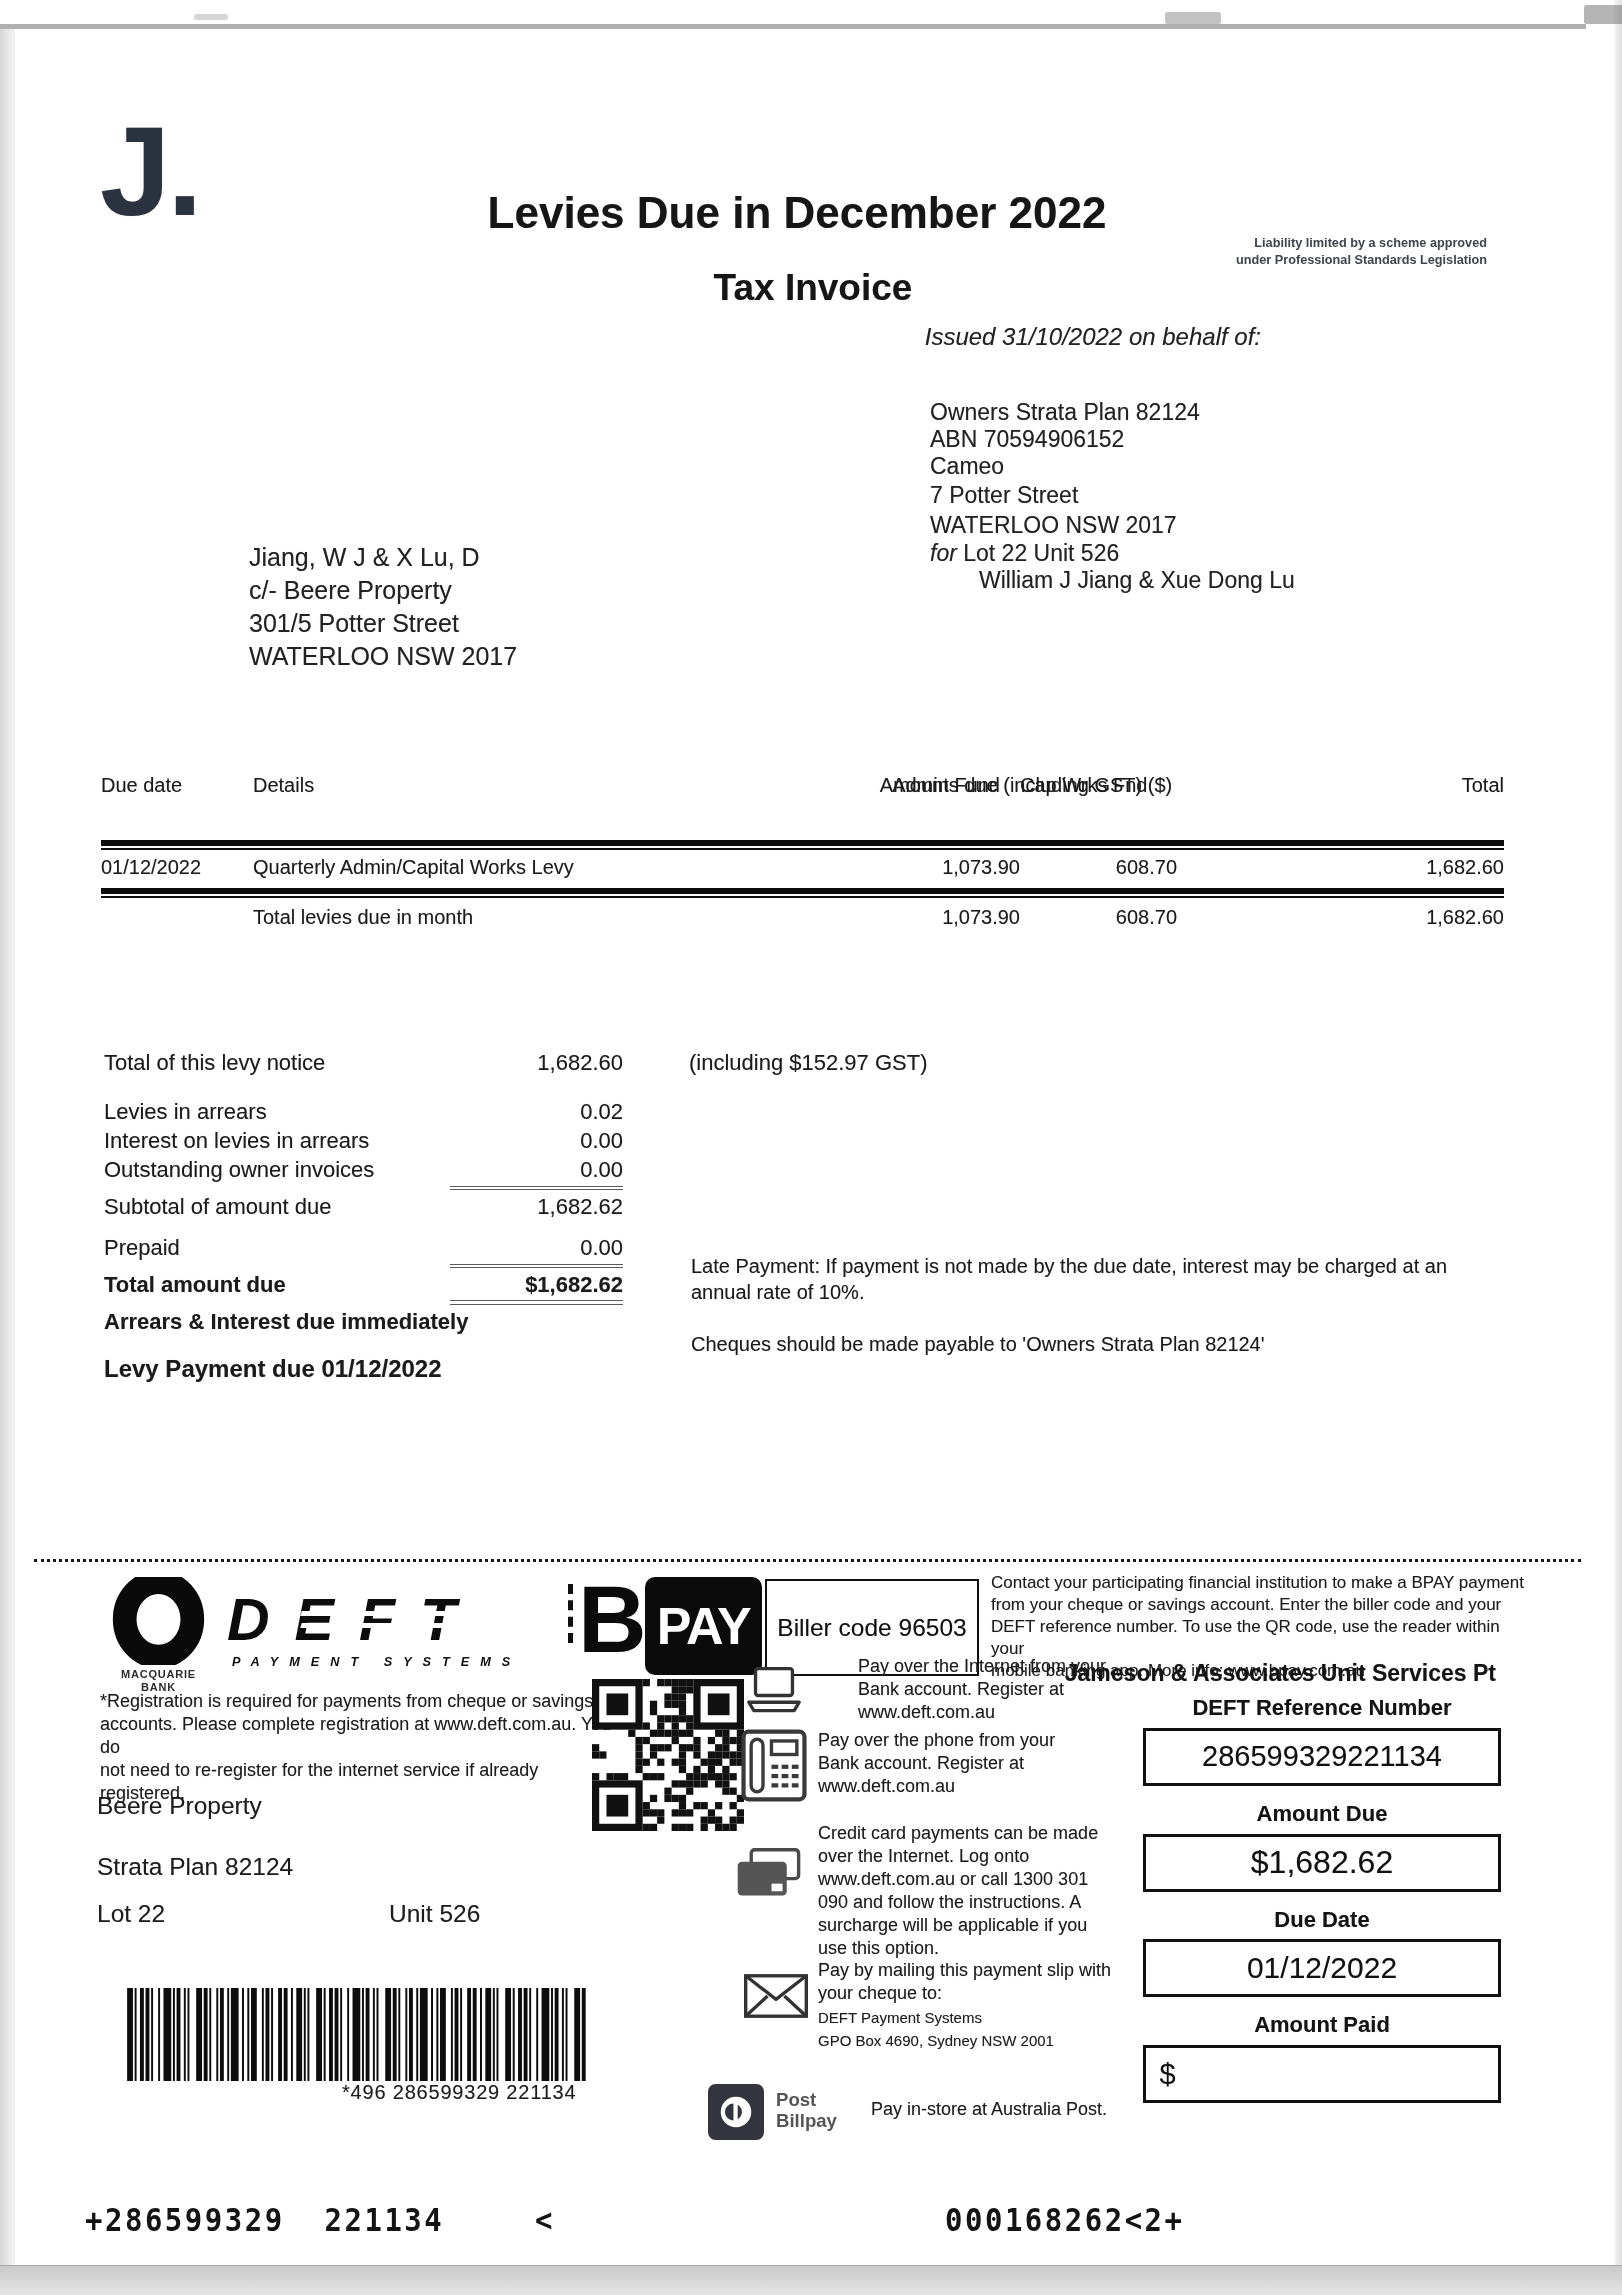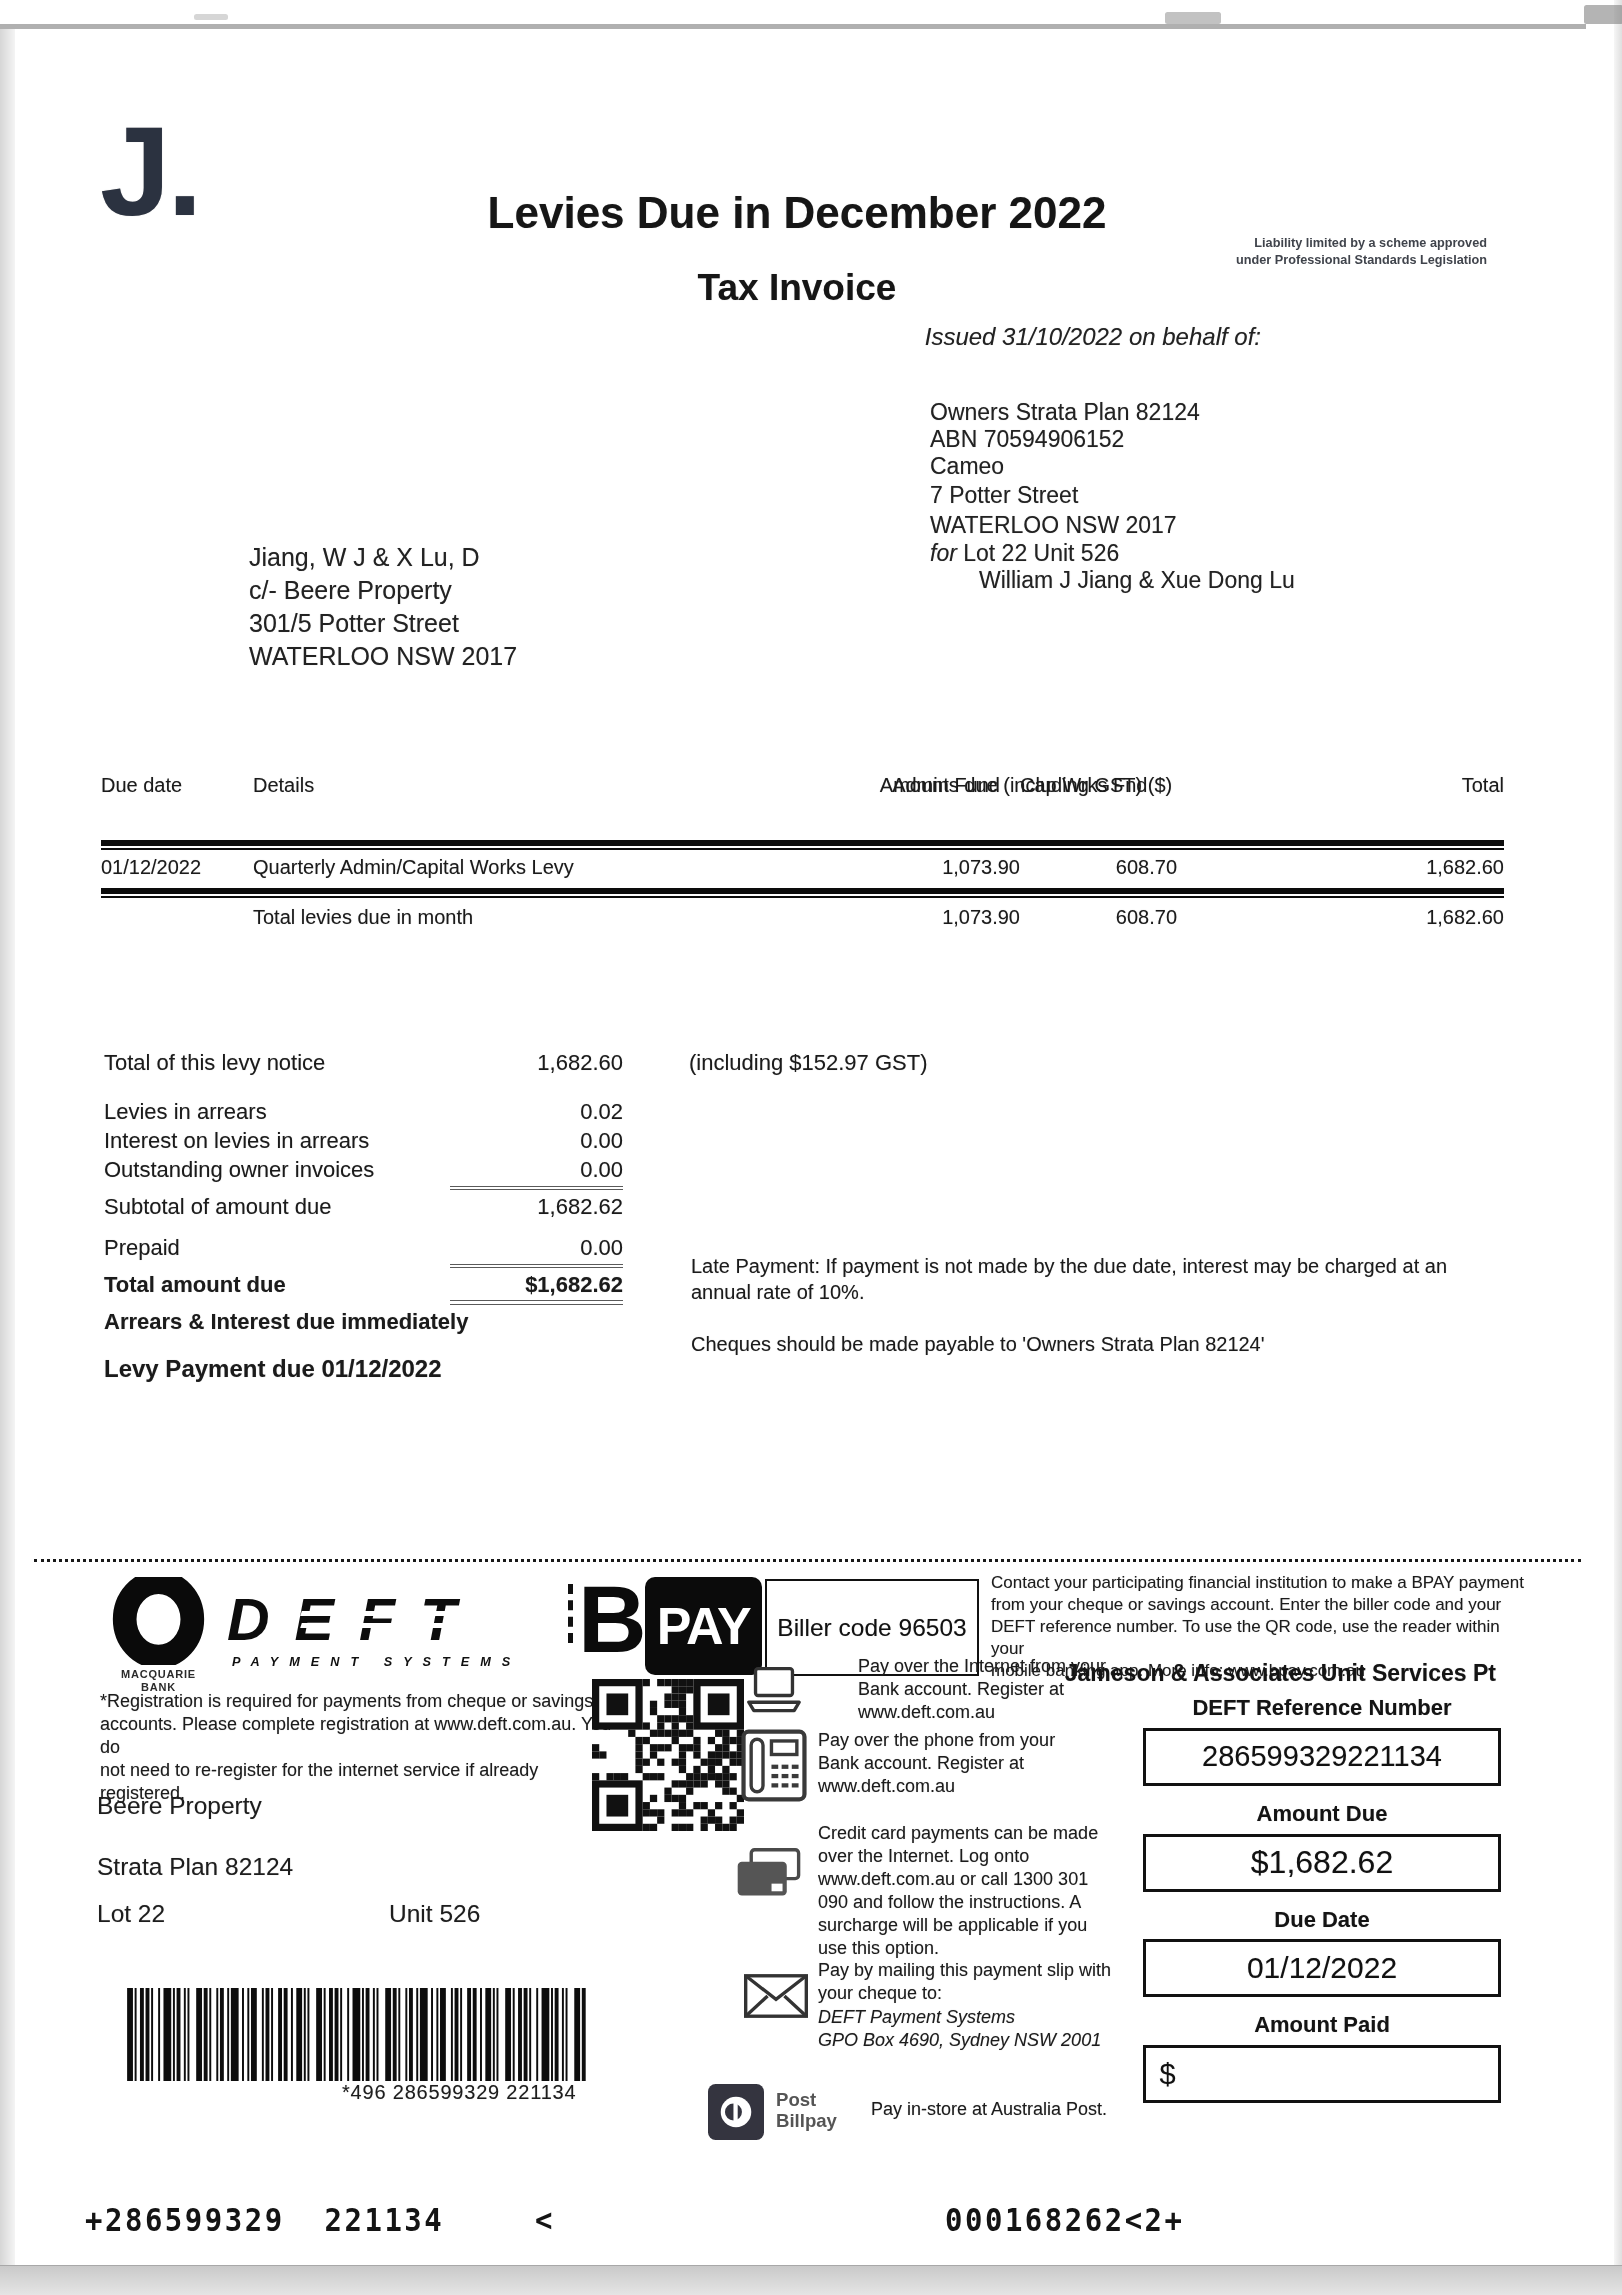--- a/index.html
+++ b/index.html
@@ -9,21 +9,21 @@
   .soft{text-shadow:0 0 0.8px rgba(40,40,40,.35);}
   
   .top-scan-line{left:0;top:24px;width:1586px;height:5px;background:#b0b0b0;}
   .left-edge{left:0;top:29px;width:15px;height:2236px;background:linear-gradient(to right,#d6d6d6,#f4f4f4);}
   .right-edge{left:1614px;top:0;width:8.5px;height:2295px;background:linear-gradient(to right,#f6f6f6,#dcdcdc);}
   .bottom-bar{left:0;top:2265px;width:1623px;height:30px;background:linear-gradient(#c9c9c9,#e6e6e6);border-top:1.7px solid #a8a8a8;}
   .smudge{background:#777;opacity:.45;border-radius:2.5px;}
   
   .logo-j{left:100px;top:108px;font-size:127px;font-weight:700;color:#2b3240;letter-spacing:-3.4px;line-height:1;}
   .title{left:0;top:188px;width:1594px;text-align:center;font-size:44px;font-weight:700;color:#161616;}
-  .subtitle{left:0;top:267px;width:1594px;text-align:center;font-size:37px;font-weight:700;color:#161616;}
+  .subtitle{left:16px;top:267px;width:1594px;text-align:center;font-size:37px;font-weight:700;color:#161616;}
   .issued{left:754px;top:323px;width:507px;text-align:right;font-size:24px;font-style:italic;color:#222;}
   .agency{left:1014px;top:135px;width:473px;text-align:right;font-size:12.7px;font-weight:700;color:#40444c;line-height:17px;}
   .liability{left:1014px;top:235px;width:473px;text-align:right;font-size:12.7px;font-weight:700;color:#40444c;line-height:17px;}
   
   .recipient{left:249px;top:541px;font-size:25px;line-height:33px;color:#222;}
   .owners{left:930px;top:399px;font-size:23px;color:#222;}
   .owners div{margin:0;}
   .ow-name{margin-bottom:20px;}
   .ow-abn{margin-bottom:22px;}
   .ow-bld{margin-bottom:22px;}
@@ -87,21 +87,21 @@
   .m-icon{width:68px;text-align:center;}
   .m-text{font-size:18px;line-height:23px;color:#1c1c1c;white-space:pre-line;width:321px;}
   .mrow1-icon{left:740px;top:1667px;}
   .mrow1-text{left:818px;top:1655px;margin-left:40px;}
   .mrow2-icon{left:740px;top:1729px;}
   .mrow2-text{left:818px;top:1729px;}
   .mrow3-icon{left:735px;top:1848px;}
   .mrow3-text{left:818px;top:1822px;}
   .mrow4-icon{left:742px;top:1974px;}
   .mrow4-text{left:818px;top:1959px;}
-  .mail-addr{left:818px;top:2006px;font-size:18px;line-height:23px;white-space:pre-line;font-style:italic;}
+  .mail-addr{left:818px;top:2006px;font-size:15px;line-height:23px;white-space:pre-line;}
   .post-logo{left:708px;top:2084px;}
   .post-words{left:776px;top:2089px;font-size:18.6px;line-height:21px;color:#555;font-weight:700;}
   .mrow5-text{left:871px;top:2098px;}
   
   .fields{left:1143px;top:1695px;width:358px;text-align:center;}
   .f-label{font-size:22px;font-weight:700;color:#141414;}
   .f-box{border:3.4px solid #111;background:#fff;height:52px;display:flex;align-items:center;justify-content:center;font-size:29px;color:#111;margin:6.8px 0 12px 0;}
   .f-box.amount{font-size:32px;}
   .f-box.datebox{font-size:30px;}
   .f-box.paid{justify-content:flex-start;padding-left:13.5px;}

